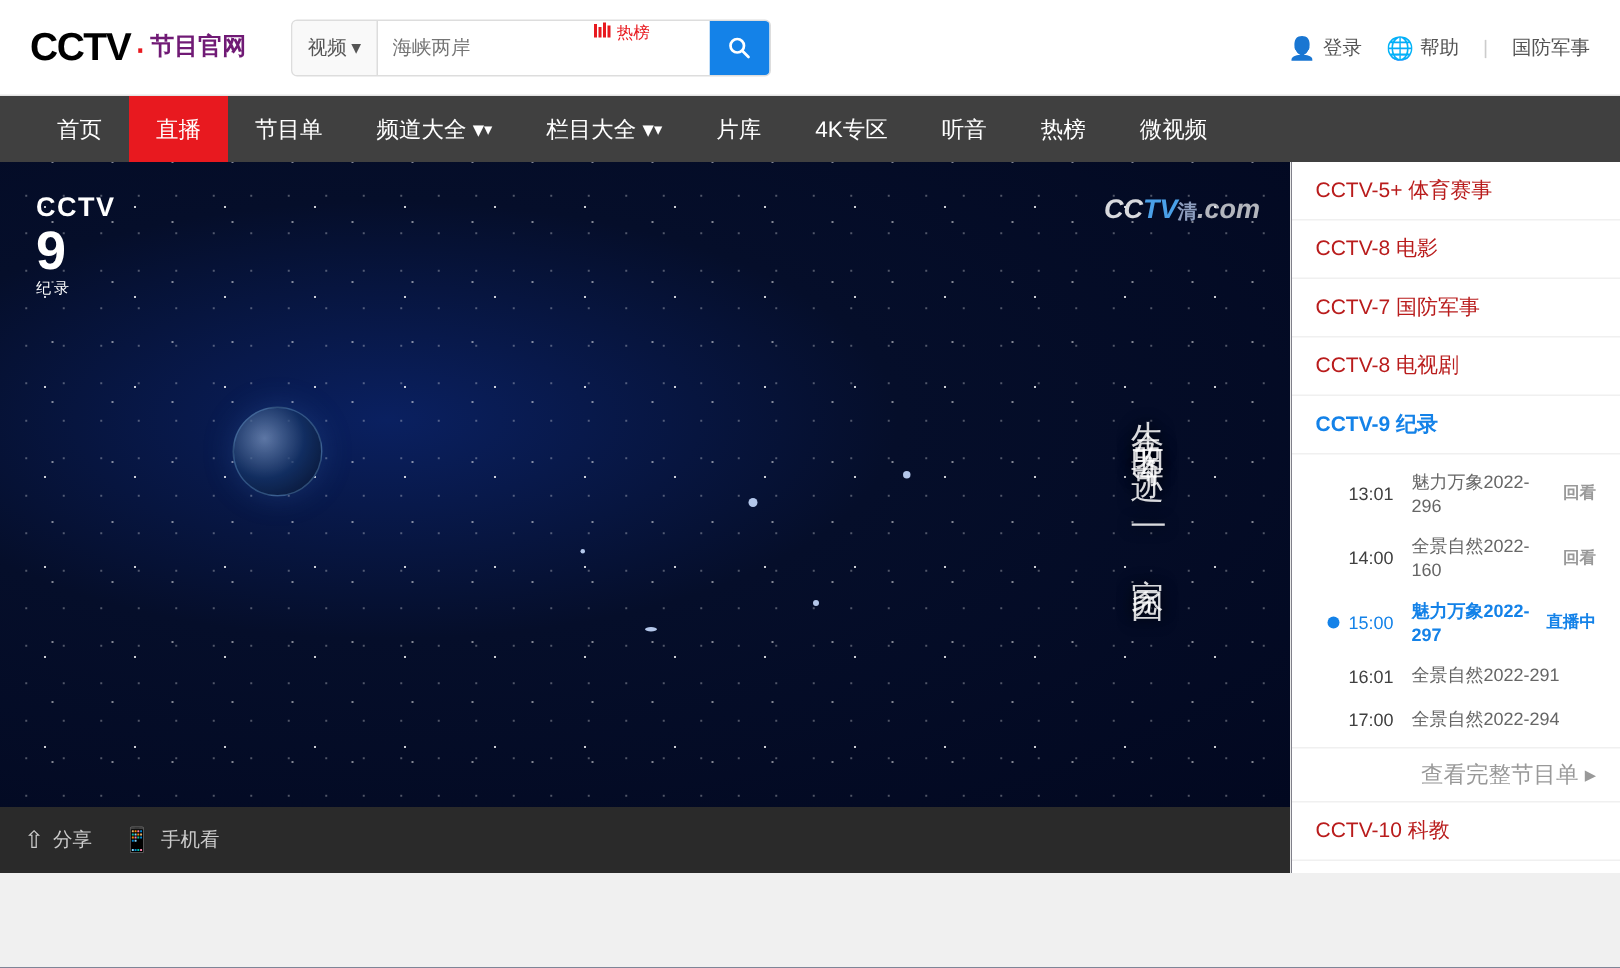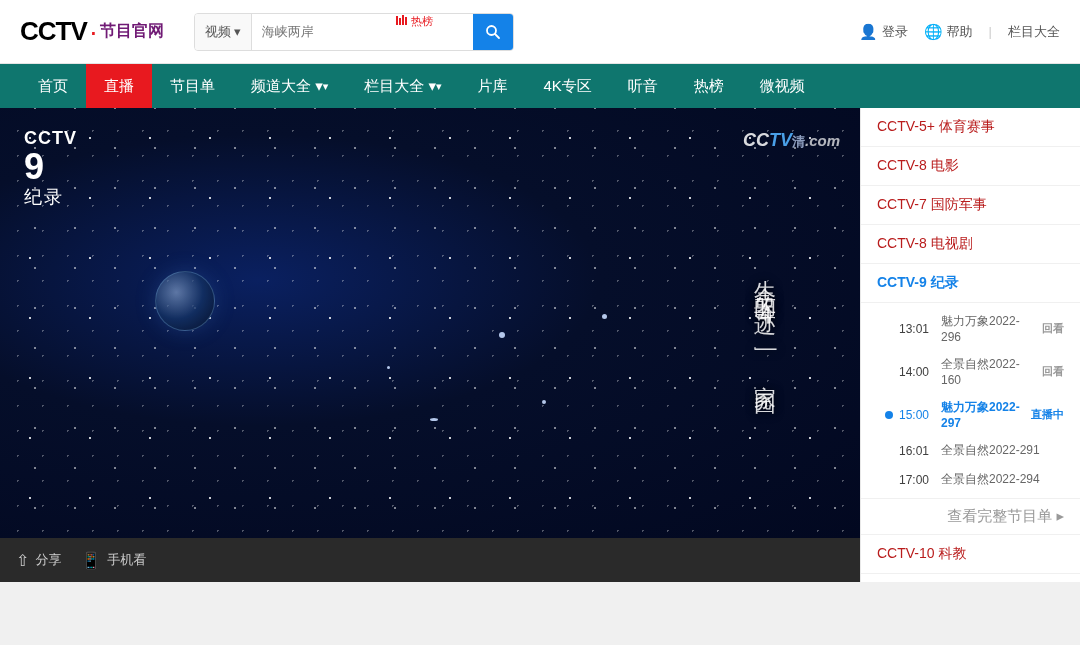--- a/index.html
+++ b/index.html
@@ -106,21 +106,21 @@
       align-items: center;
       gap: 4px;
       cursor: pointer;
     }
     .header-right-divider {
       color: #ccc;
     }
 
     
     .nav {
-      background: #0f766e;
+      background: #404040;
       display: flex;
       align-items: center;
       height: 44px;
       padding: 0 20px;
     }
     .nav-item {
       padding: 0 18px;
       height: 44px;
       display: flex;
       align-items: center;
@@ -209,21 +209,21 @@
       letter-spacing: 1px;
     }
     .channel-logo-num {
       color: #fff;
       font-size: 36px;
       font-weight: 900;
       line-height: 1;
     }
     .channel-logo-sub {
       color: #fff;
-      font-size: 18px;
+      font-size: 10px;
       letter-spacing: 2px;
     }
 
     .cctv-com-logo {
       position: absolute;
       top: 20px;
       right: 20px;
       color: rgba(255,255,255,0.8);
       font-size: 20px;
       font-weight: bold;
@@ -363,21 +363,21 @@
     <div class="header-right-item">
       <span style="font-size:15px;">👤</span>
       <span>登录</span>
     </div>
     <div class="header-right-item">
       <span style="font-size:15px;">🌐</span>
       <span>帮助</span>
     </div>
     <span class="header-right-divider">|</span>
     <div class="header-right-item">
-      <span>栏目大全</span>
+      <span>国防军事</span>
     </div>
   </div>
 </div>
 
 <nav class="nav">
 
 <div class="nav-item">首页</div>
     <div class="nav-item active">直播</div>
     <div class="nav-item">节目单</div>
     <div class="nav-item has-arrow">频道大全 ▾</div>
@@ -400,21 +400,21 @@
       <div class="sparkle sparkle-4"></div>
       <div class="sparkle sparkle-5"></div>
 
       <div class="channel-logo">
         <span class="channel-logo-cctv">CCTV</span>
         <span class="channel-logo-num">9</span>
         <span class="channel-logo-sub">纪录</span>
       </div>
 
       <div class="cctv-com-logo">
-        <span style="font-style:italic;font-size:18px;color:rgba(255,255,255,0.85);">CC<span style="color:#4aa0e8;">TV</span></span><span style="color:rgba(200,220,255,0.7);font-size:13px;font-style:normal;">清</span><span style="color:rgba(255,255,255,0.7);font-size:15px;">.com</span>
+        <span style="font-style:italic;font-size:18px;color:rgba(255,255,255,0.85);">CC<span style="color:#4aa0e8;">TV</span></span><span style="color:rgba(200,220,255,0.7);font-size:13px;font-style:normal;">清</span><span style="color:rgba(255,255,255,0.7);font-size:18px;">.com</span>
       </div>
 
       <div class="video-title-overlay">生命的奇迹4—家园</div>
     </div>
 
     <div class="video-controls">
       <div class="control-item">
         <span class="control-icon">⇧</span>
         <span>分享</span>
       </div>

